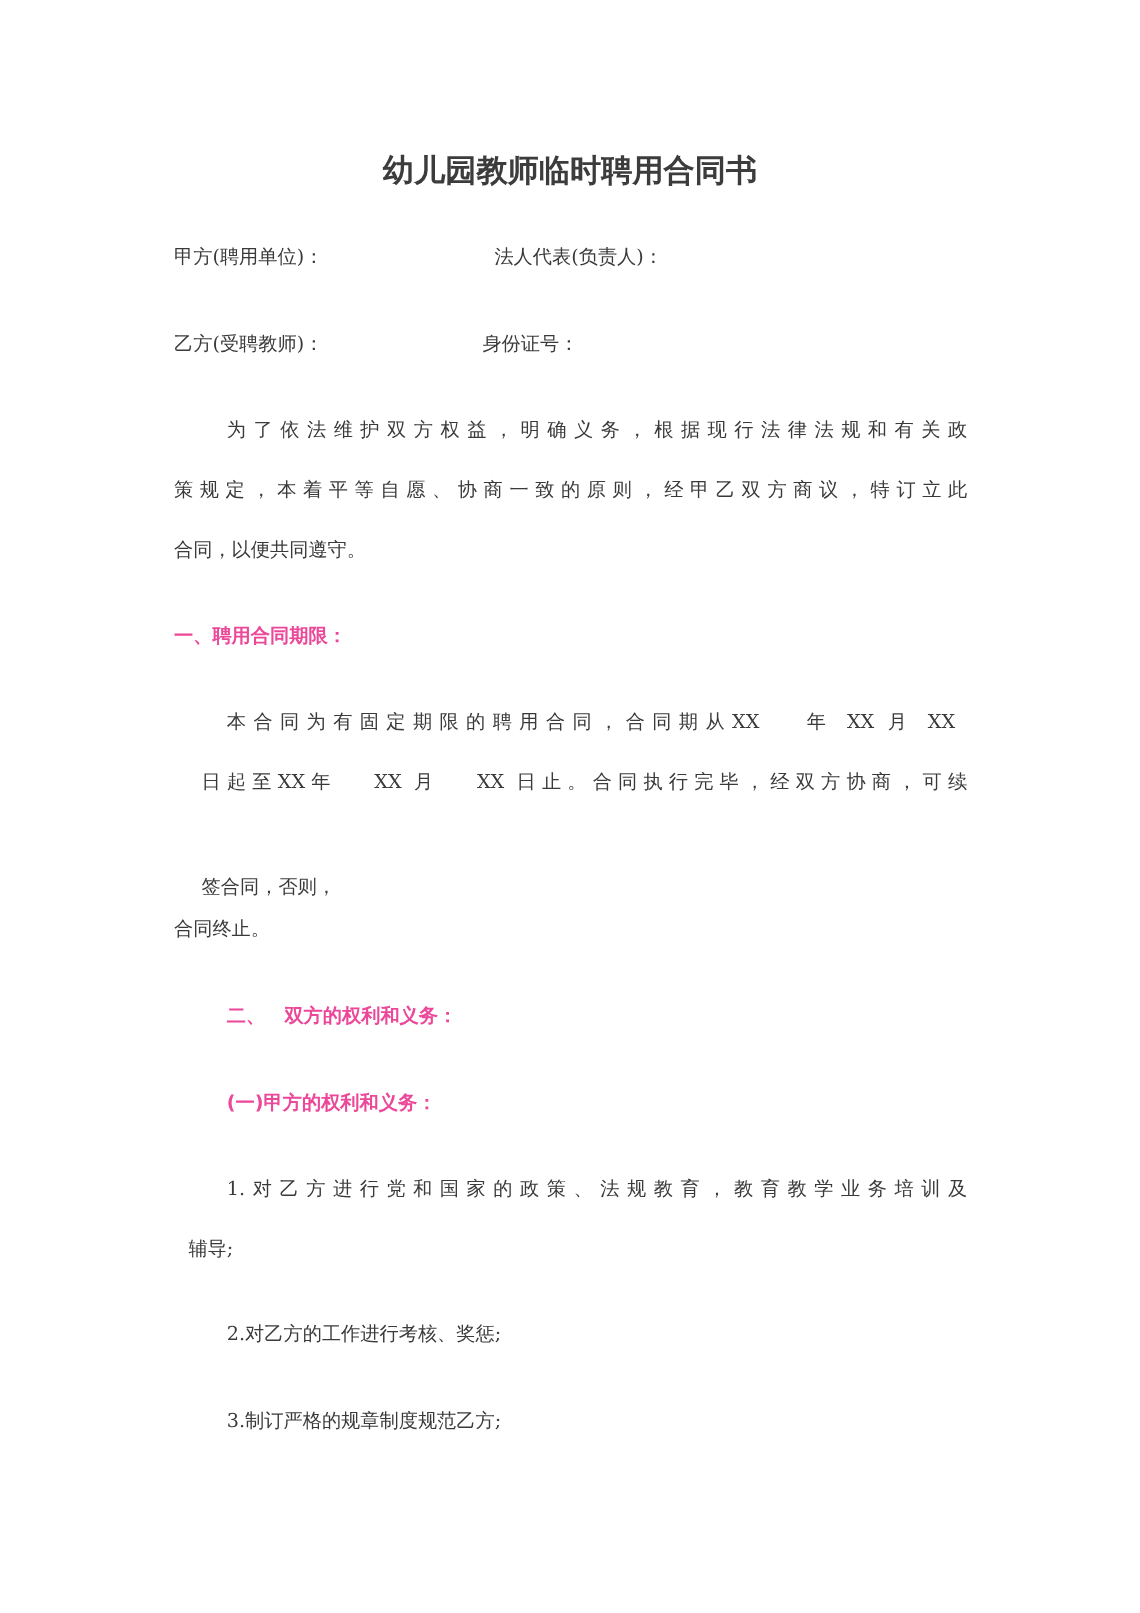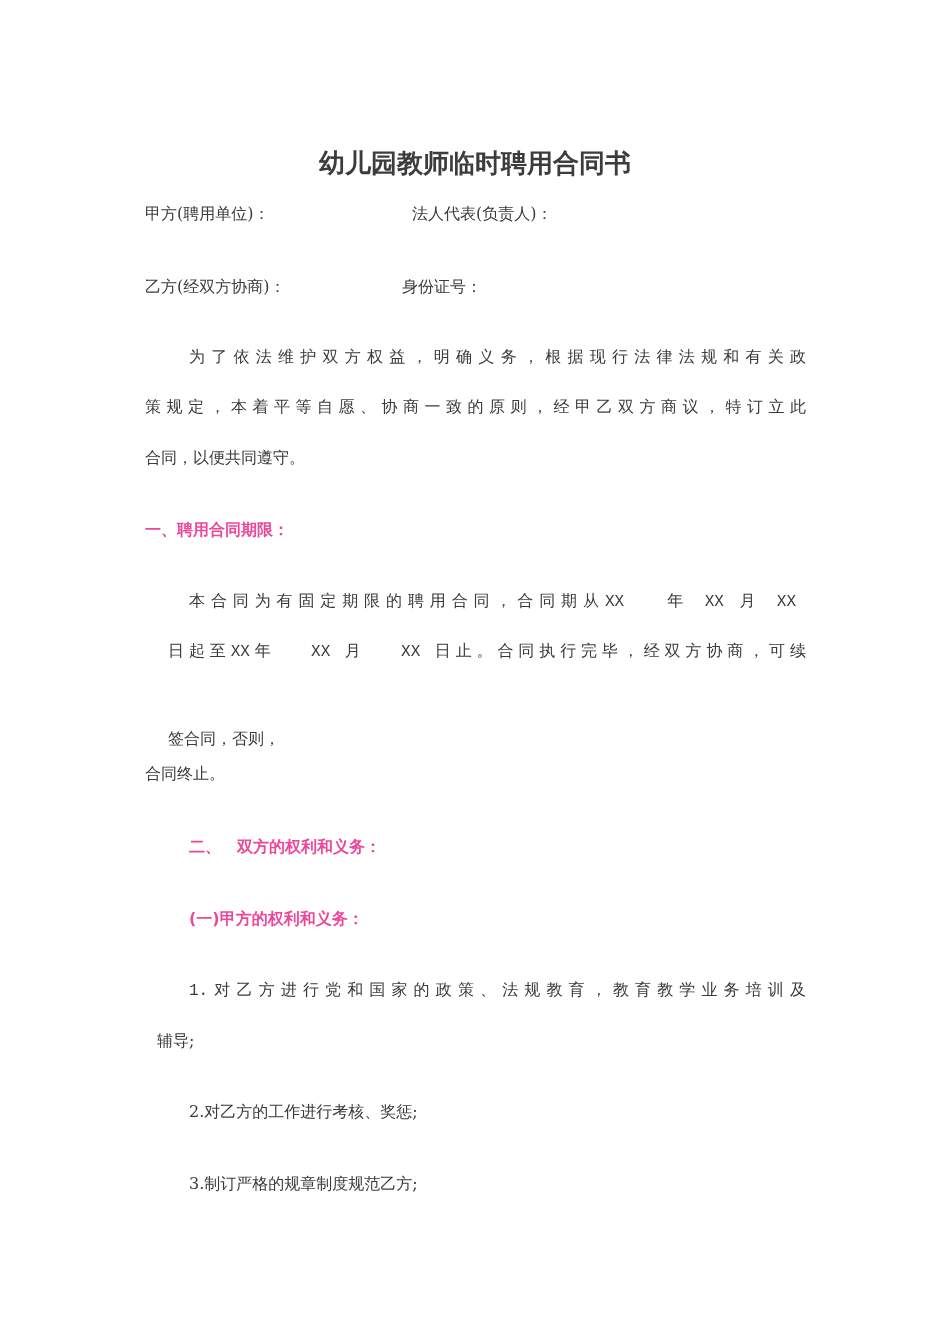--- a/index.html
+++ b/index.html
@@ -2,33 +2,33 @@
 <html><head>
   <meta charset="utf-8">
   <style>
     html, body { margin: 0; padding: 0; background: #ffffff; }
     body { width: 950px; height: 1344px; position: relative; overflow: hidden;
       font-family: "DejaVu Serif", "Liberation Serif", serif; color: #333333; }
     .page { position: absolute; left: 0; top: 0; width: 950px; height: 1344px; background: #fff; }
     .line { position: absolute; white-space: nowrap; font-size: 16px; line-height: 24px; color: #3a3a3a; }
     .title { font-family: "DejaVu Sans", "Liberation Sans", sans-serif; font-weight: bold; font-size: 26px; line-height: 30px; color: #3c3c3c; }
     .bold { font-family: "DejaVu Sans", "Liberation Sans", sans-serif; font-weight: bold; color: #ec4899; }
-    .just { text-align: justify; text-align-last: justify; font-family: Liberation Mono, monospace; }
+    .just { text-align: justify; text-align-last: justify; }
   </style>
 </head>
 <body>
 
 <div class="page">
 
-  <div class="line title" style="left:0;width:950px;text-align:center;top:128px;margin-top:20px;">幼儿园教师临时聘用合同书</div>
+  <div class="line title" style="left:0;width:950px;text-align:center;top:128px;">幼儿园教师临时聘用合同书</div>
 
   <div class="line" style="left:145px;top:202px;">甲方(聘用单位)：</div>
   <div class="line" style="left:412px;top:202px;">法人代表(负责人)：</div>
 
-  <div class="line" style="left:145px;top:275px;">乙方(经双方协商)：</div>
+  <div class="line" style="left:145px;top:275px;">乙方(受聘教师)：</div>
   <div class="line" style="left:402px;top:275px;">身份证号：</div>
 
   <div class="line just" style="left:189px;width:617px;top:346px;">为了依法维护双方权益，明确义务，根据现行法律法规和有关政</div>
   <div class="line just" style="left:145px;width:661px;top:396px;">策规定，本着平等自愿、协商一致的原则，经甲乙双方商议，特订立此</div>
   <div class="line" style="left:145px;top:446px;">合同，以便共同遵守。</div>
 
   <div class="line bold" style="left:145px;top:518px;">一、聘用合同期限：</div>
 
   <div class="line just" style="left:189px;width:607px;top:590px;">本合同为有固定期限的聘用合同，合同期从XX　 年 XX 月 XX</div>
   <div class="line just" style="left:168px;width:638px;top:640px;">日起至XX年　 XX 月　 XX 日止。合同执行完毕，经双方协商，可续</div>

